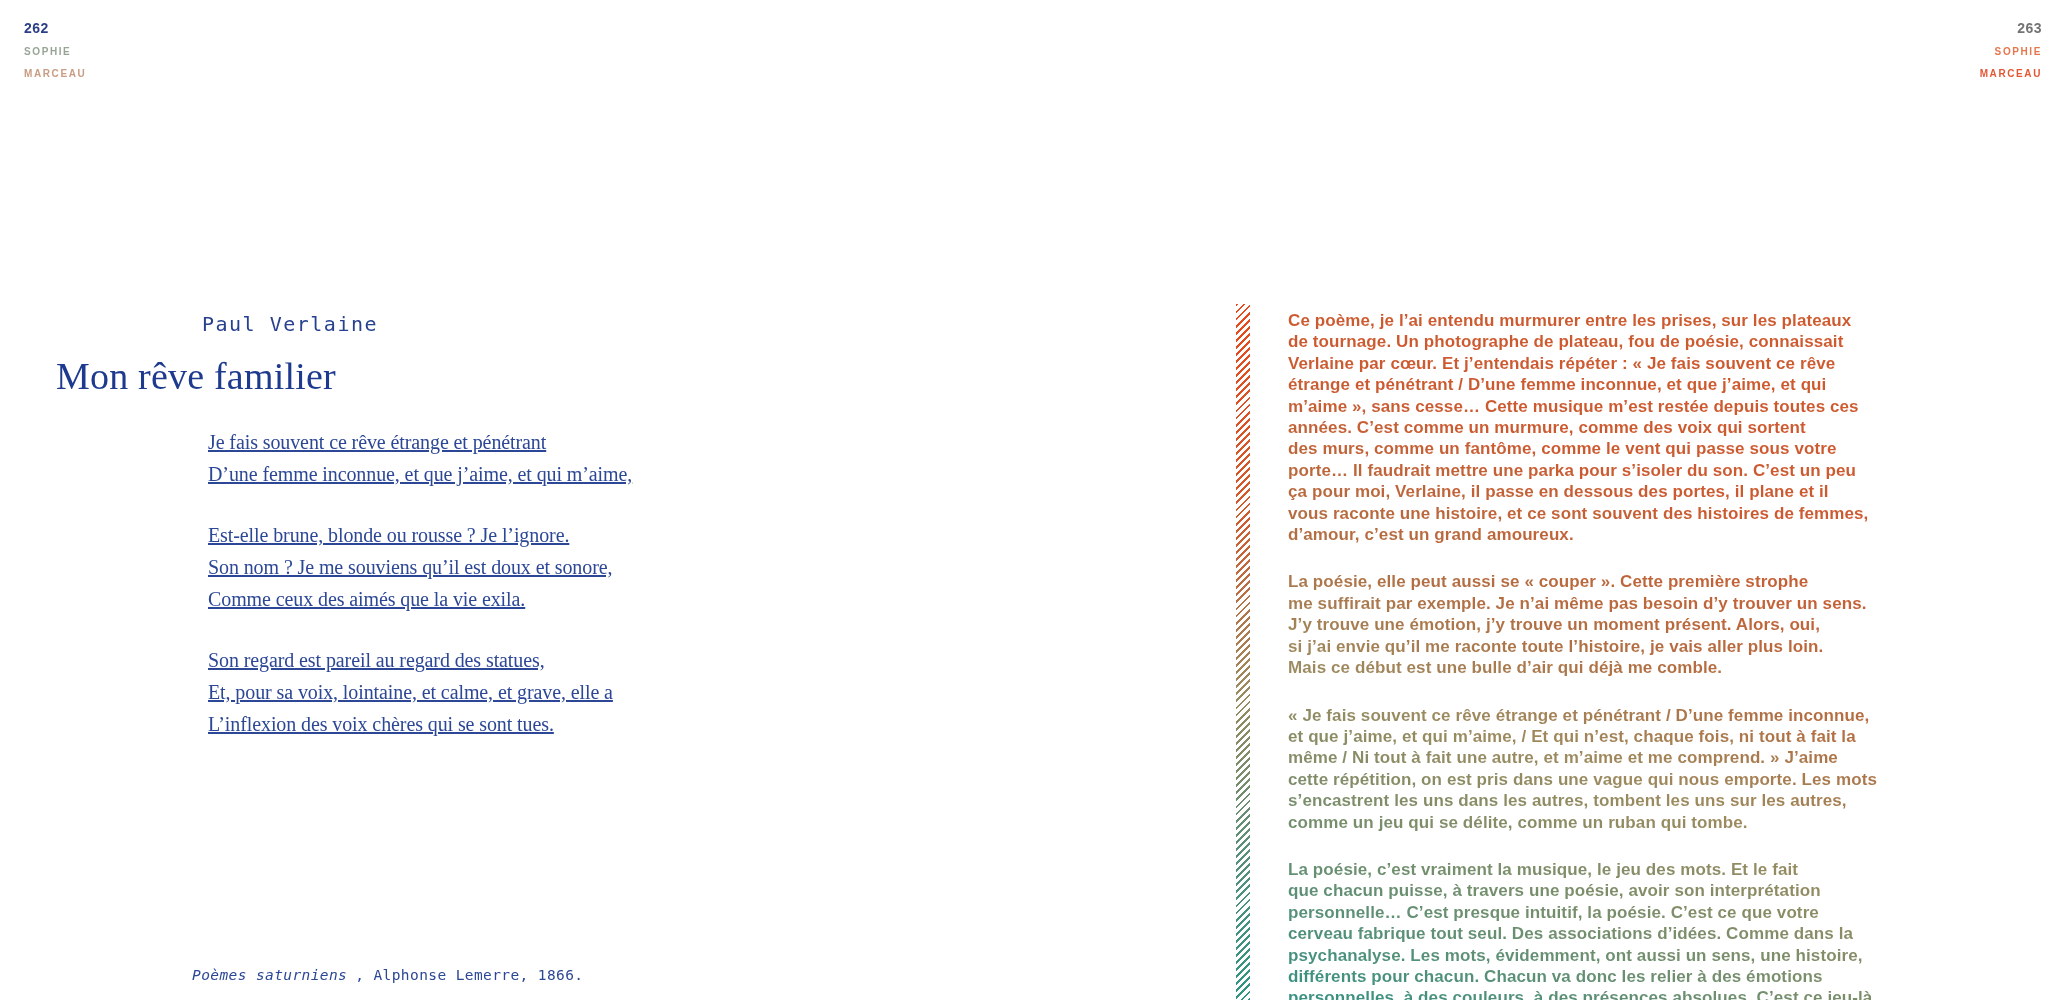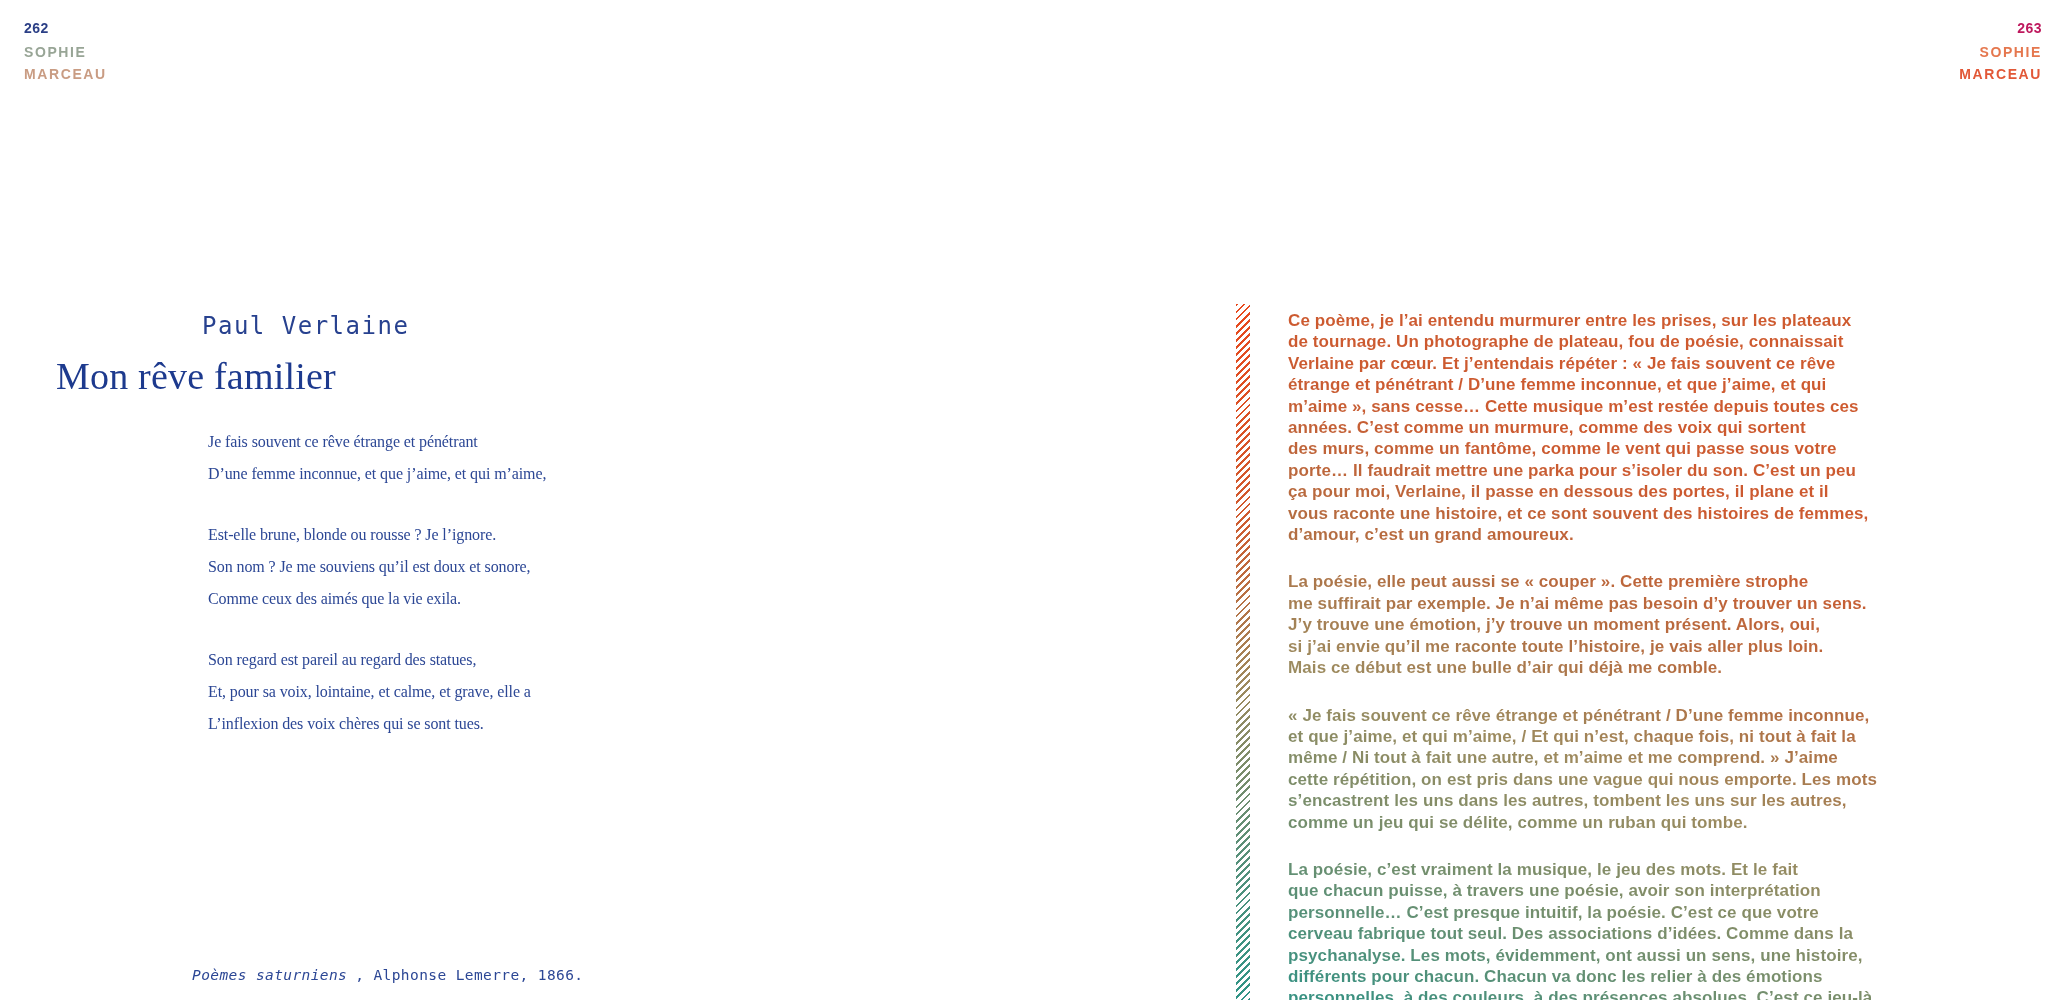--- a/index.html
+++ b/index.html
@@ -17,60 +17,61 @@
   .folio { position: absolute; top: 4px; }
   .folio.left  { left: 8px;  text-align: left; }
   .folio.right { right: 10px; text-align: right; }
   .folio .pagenum {
     font-family: "Liberation Sans", sans-serif;
     font-weight: bold;
     font-size: 14px;
     letter-spacing: 0.5px;
   }
   .folio.left  .pagenum { color: #2b3f86; }
-  .folio.right .pagenum { color: #be185d; }
+  .folio.right .pagenum { color: #737373; }
   .folio .hdr {
     font-weight: bold;
-    font-size: 14px;
+    font-size: 10px;
     letter-spacing: 1.6px;
     line-height: 12px;
     margin-top: 2px;
   }
   .folio.left  .hdr.l1 { color: #98a596; }
   .folio.left  .hdr.l2 { color: #c99c83; }
   .folio.right .hdr.l1 { color: #e5774e; }
   .folio.right .hdr.l2 { color: #e25837; }
 
   
   .poem-author {
     position: absolute;
     left: 190px; top: 300px;
     font-family: "DejaVu Sans Mono", monospace;
-    font-size: 24px;
+    font-size: 20px;
     letter-spacing: 1.5px;
     color: #27418f;
   }
   .poem-title {
     position: absolute;
     left: 44px; top: 342px;
     font-family: "Liberation Serif", serif;
     font-size: 38px;
     font-weight: normal;
     color: #1d3a8e;
     letter-spacing: 0.2px;
   }
   .poem {
     position: absolute;
     left: 192px; top: 410px;
     width: 560px;
     font-family: "Liberation Serif", serif;
-    font-size: 16px;
+    font-size: 20px;
     line-height: 32px;
     color: #2c4795;
     letter-spacing: -0.1px;
+    text-decoration: underline;
   }
   .stanza { white-space: pre-line; margin-bottom: 21px; }
   .attribution {
     position: absolute;
     left: 176px; top: 955px;
     font-family: "DejaVu Sans Mono", monospace;
     font-size: 14.5px;
     letter-spacing: 0.4px;
     color: #2c4795;
   }

